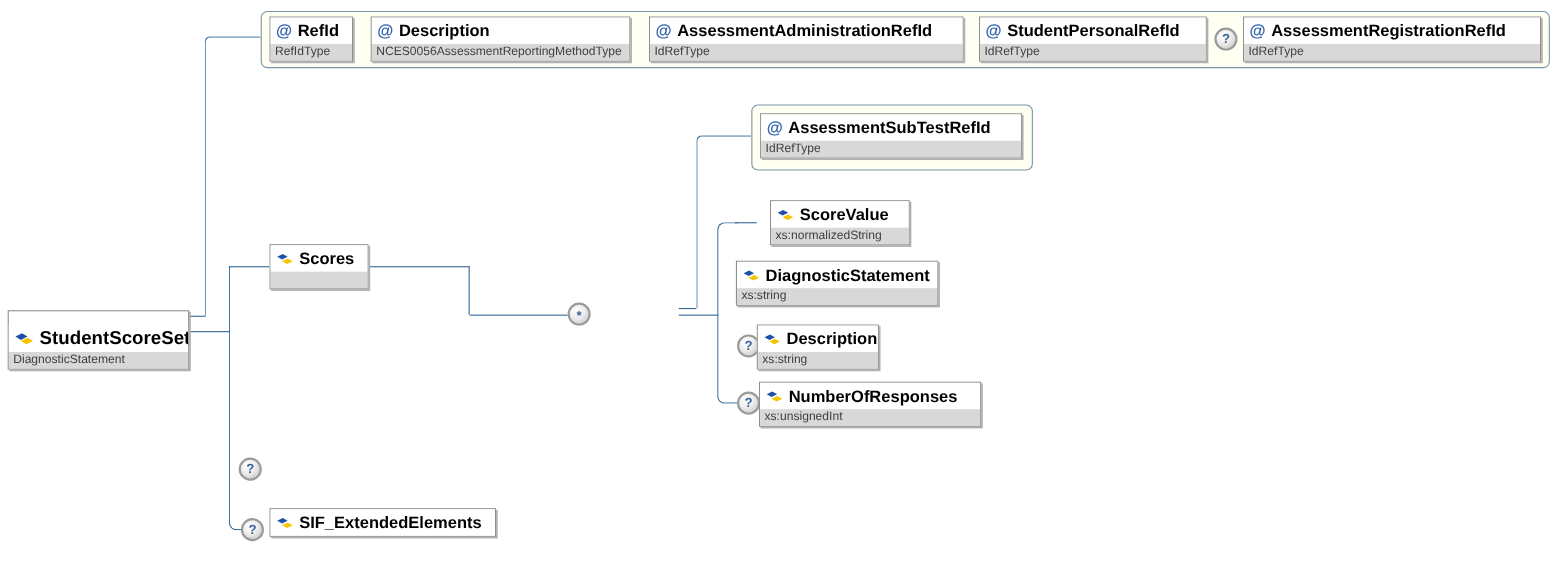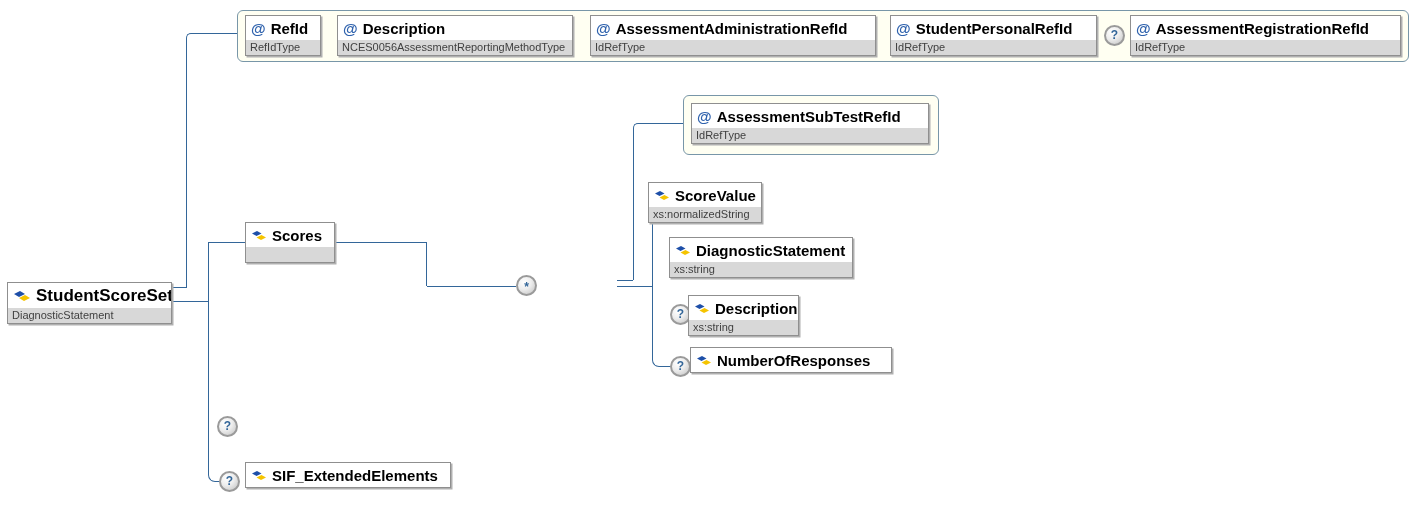--- a/index.html
+++ b/index.html
@@ -14,21 +14,21 @@
   body{font-family:"Liberation Sans", sans-serif;}
   .canvas{position:relative;width:1413px;height:511px;background:#ffffff;overflow:hidden;}
 
   
   .group{position:absolute;background:var(--group-bg);border:1px solid var(--group-border);border-radius:6px;box-sizing:border-box;}
 
   
   .ebox{position:absolute;background:#ffffff;border:1px solid var(--box-border);box-shadow:1.5px 1.5px 0 #b0b0b0;box-sizing:border-box;}
   .ebox .trow{display:flex;align-items:center;gap:5px;height:24px;padding:0 5px;font-weight:bold;font-size:15px;color:#000;white-space:nowrap;overflow:hidden;background:#fff;}
   .ebox .ty{height:15px;line-height:15px;background:var(--type-row-bg);font-size:11px;color:#3f3f3f;padding:0 4px;white-space:nowrap;overflow:hidden;}
-  .ebox.main .trow{height:25px;font-size:17px;}
+  .ebox.main .trow{height:25px;font-size:17px;margin-top:12px;}
   .at-icon{color:#2f62ad;font-weight:bold;font-size:15px;line-height:1;}
   .eicon{display:inline-flex;flex:0 0 auto;}
 
   
   .circ{position:absolute;width:17px;height:17px;border:2px solid #9a9a9a;border-radius:50%;
         background:radial-gradient(circle at 35% 30%, #ffffff 0%, #ededed 45%, #bfbfbf 100%);
         color:var(--symbol-blue);font-weight:bold;font-size:12px;line-height:17px;text-align:center;box-sizing:content-box;}
   .circ.star{line-height:21px;}
 
   
@@ -130,21 +130,21 @@
 
   <div class="group" style="left:683px;top:95px;width:256px;height:60px"></div>
   <div class="ebox" style="left:691px;top:103px;width:238px">
     <div class="trow">
       <span class="at-icon">@</span>
       <span>AssessmentSubTestRefId</span>
     </div>
     <div class="ty">IdRefType</div>
   </div>
 
-  <div class="ebox" style="left:648px;top:182px;width:114px">
+  <div class="ebox" style="left:700px;top:182px;width:127px">
     <div class="trow">
       <span class="eicon">
         <svg width="16" height="11" viewBox="0 0 16 11">
             <path d="M1 3.5 L6 1 L10.5 3.5 L5.5 6 Z" fill="#1e4fa8"></path>
             <path d="M5.5 7.5 L10.5 5 L15 7.5 L10 10 Z" fill="#f5c400"></path>
           </svg>
       </span>
       <span>ScoreValue</span>
     </div>
     <div class="ty">xs:normalizedString</div>
@@ -182,20 +182,21 @@
   <div class="ebox" style="left:690px;top:347px;width:202px">
     <div class="trow">
       <span class="eicon">
         <svg width="16" height="11" viewBox="0 0 16 11">
             <path d="M1 3.5 L6 1 L10.5 3.5 L5.5 6 Z" fill="#1e4fa8"></path>
             <path d="M5.5 7.5 L10.5 5 L15 7.5 L10 10 Z" fill="#f5c400"></path>
           </svg>
       </span>
       <span>NumberOfResponses</span>
     </div>
+    <div class="ty">xs:unsignedInt</div>
   </div>
 
   <div class="circ" style="left:217px;top:416px">?</div>
 
   <div class="circ" style="left:219px;top:471px">?</div>
   <div class="ebox" style="left:245px;top:462px;width:206px">
     <div class="trow">
       <span class="eicon">
         <svg width="16" height="11" viewBox="0 0 16 11">
             <path d="M1 3.5 L6 1 L10.5 3.5 L5.5 6 Z" fill="#1e4fa8"></path>

